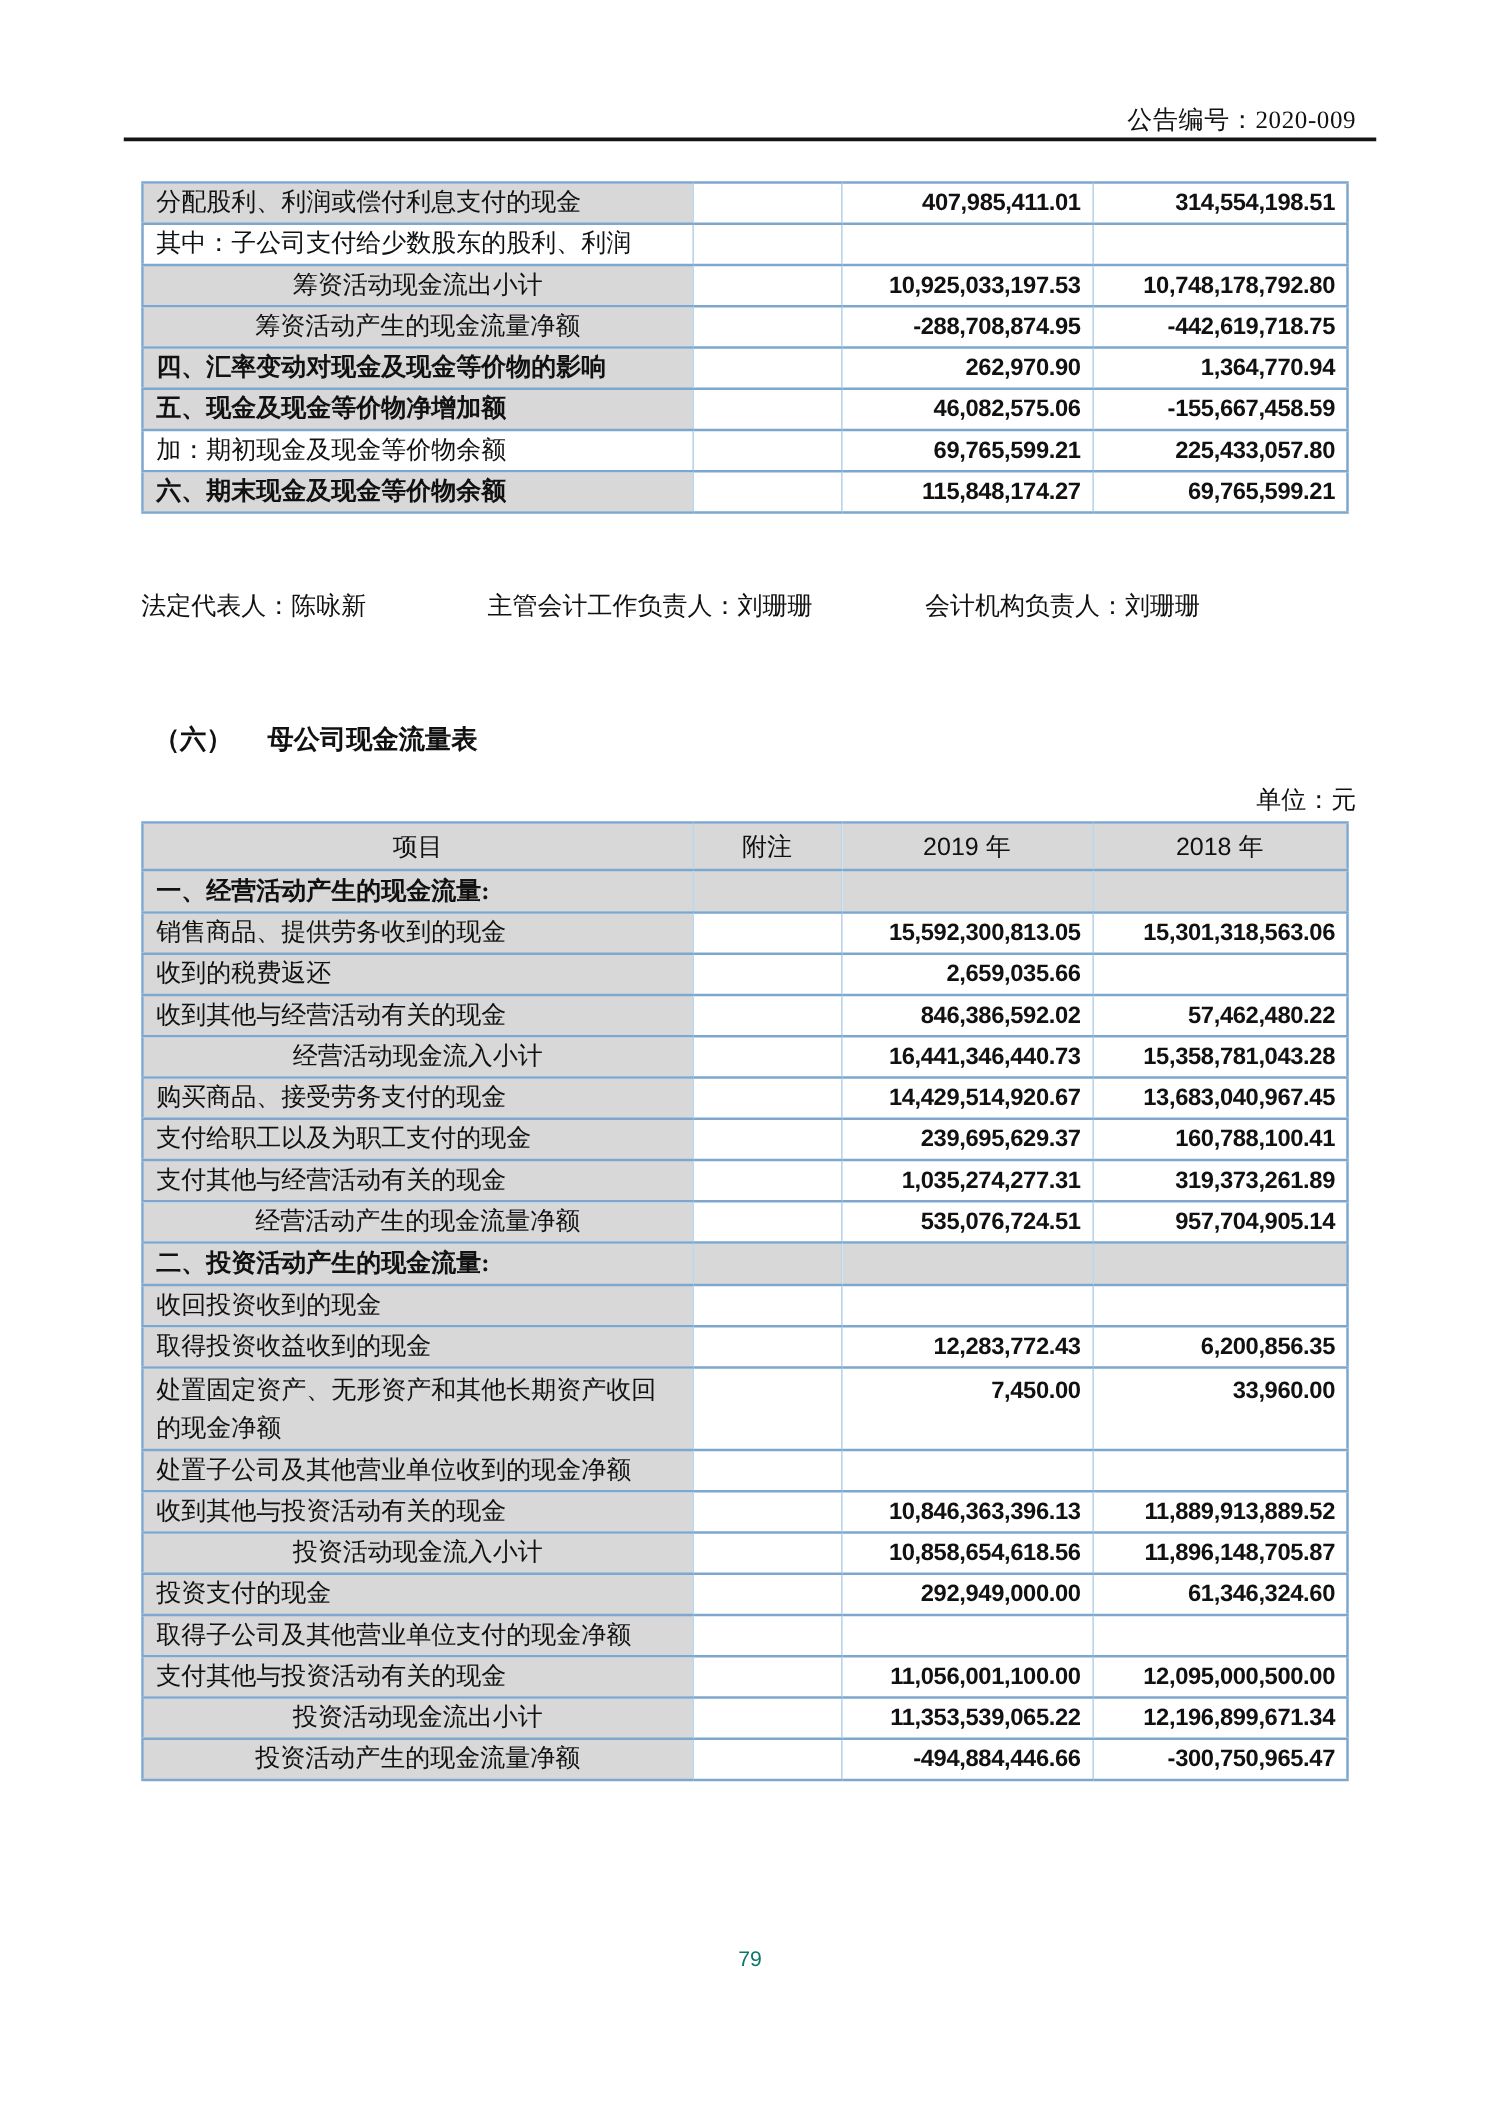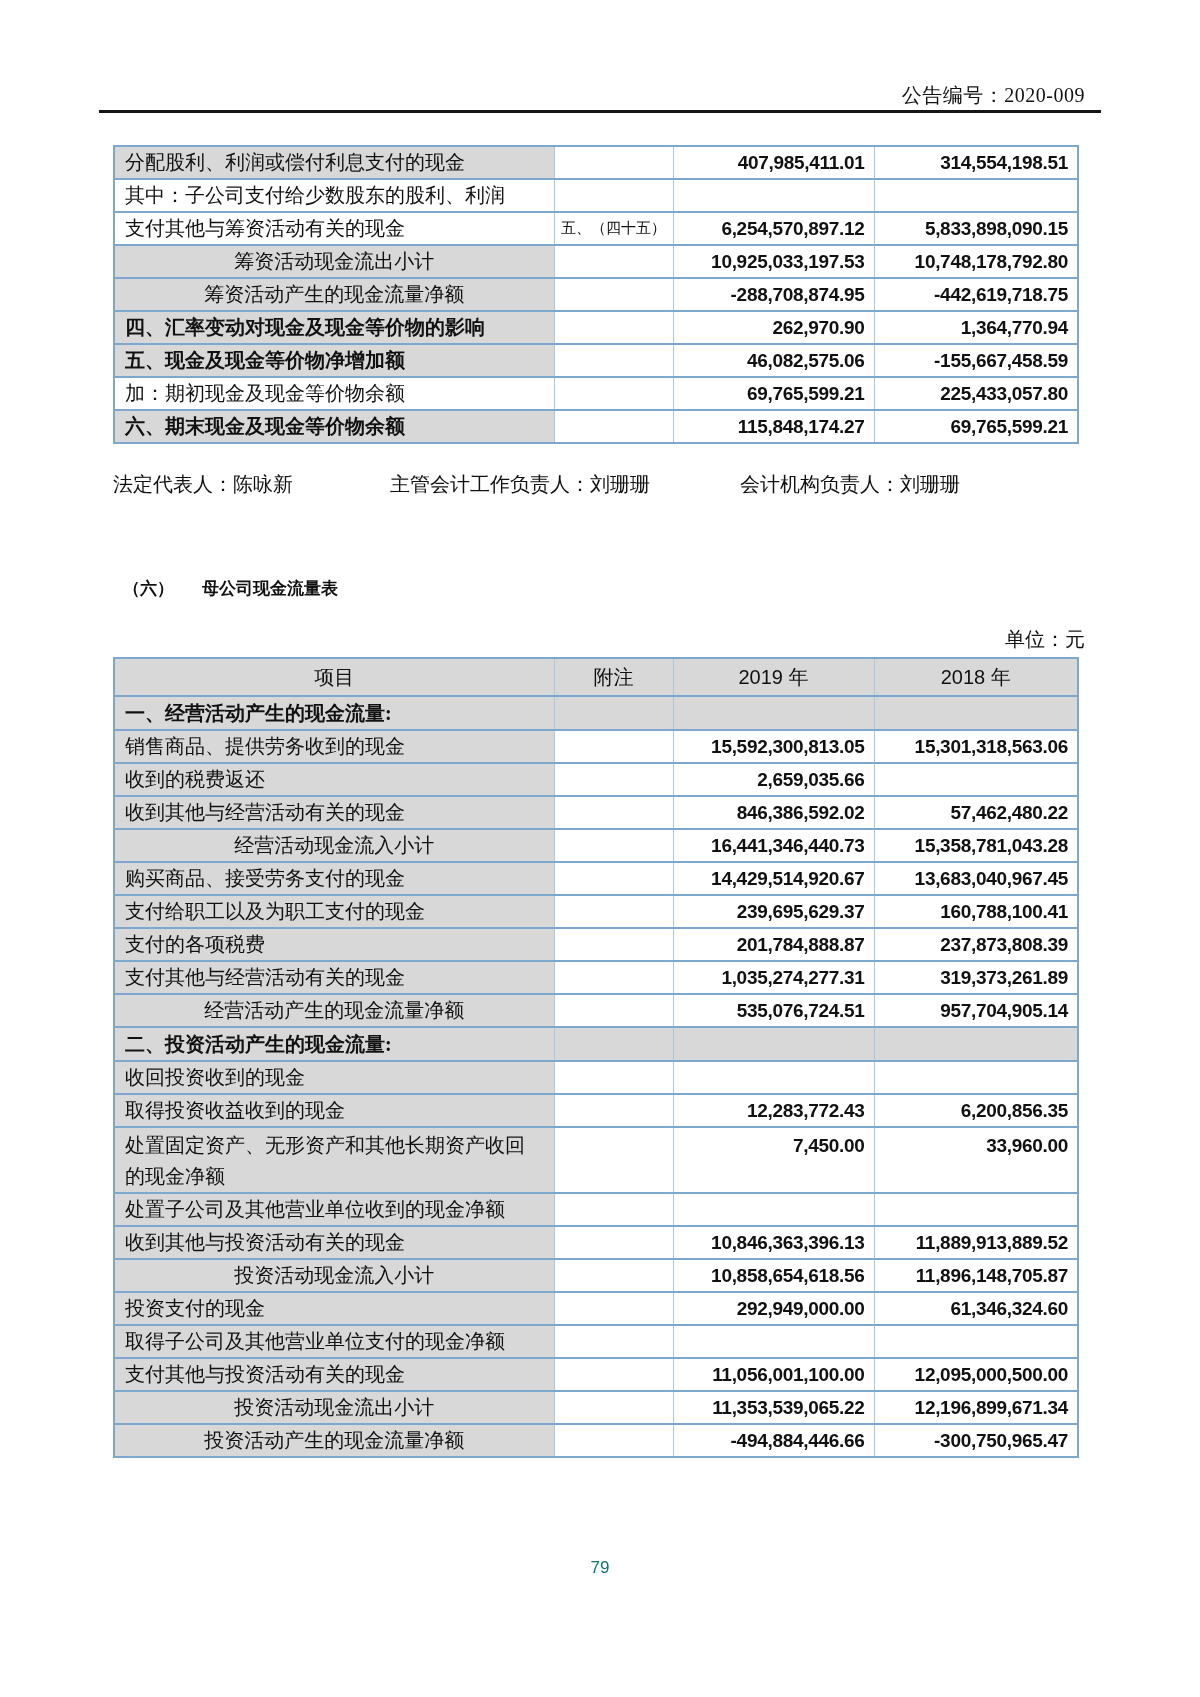--- a/index.html
+++ b/index.html
@@ -38,21 +38,21 @@
          letter-spacing:-0.3px;}
   tr.section td.num{background:#d8d8d8;}
 
   .t2 th{background:#d8d8d8;font-family:"Liberation Sans",serif;font-weight:normal;
          font-size:20px;text-align:center;padding:0 2px;}
 
   .sigs{position:absolute;top:471px;left:0;width:1200px;height:28px;font-size:20px;}
   .sigs span{position:absolute;white-space:nowrap;}
   .sig-1{left:113px;} .sig-2{left:390px;} .sig-3{left:740px;}
 
-  .sec-title{position:absolute;top:577px;left:123px;font-size:17px;font-weight:bold;text-align:right;}
+  .sec-title{position:absolute;top:577px;left:123px;font-size:21px;font-weight:bold;text-align:right;}
   .sec-title .idx{margin-right:28px;}
   .unit{position:absolute;top:626px;right:115px;font-size:20px;}
   .pageno{position:absolute;top:1558px;left:0;width:1200px;text-align:center;
           font-family:"Liberation Sans",sans-serif;font-size:17px;color:#0f766e;}
 </style>
 </head>
 <body>
 
 <div class="page">
 
@@ -71,26 +71,20 @@
           <td class="lab">分配股利、利润或偿付利息支付的现金</td>
           <td class="note"></td>
           <td class="num">407,985,411.01</td>
           <td class="num">314,554,198.51</td>
         </tr>
         <tr class="plain">
           <td class="lab wbg">其中：子公司支付给少数股东的股利、利润</td>
           <td class="note"></td>
           <td class="num"></td>
           <td class="num"></td>
-        </tr>
-        <tr class="plain">
-          <td class="lab wbg">支付其他与筹资活动有关的现金</td>
-          <td class="note">五、（四十五）</td>
-          <td class="num">6,254,570,897.12</td>
-          <td class="num">5,833,898,090.15</td>
         </tr>
         <tr class="subtotal">
           <td class="lab">筹资活动现金流出小计</td>
           <td class="note"></td>
           <td class="num">10,925,033,197.53</td>
           <td class="num">10,748,178,792.80</td>
         </tr>
         <tr class="subtotal">
           <td class="lab">筹资活动产生的现金流量净额</td>
           <td class="note"></td>
@@ -188,26 +182,20 @@
           <td class="num">14,429,514,920.67</td>
           <td class="num">13,683,040,967.45</td>
         </tr>
         <tr class="plain">
           <td class="lab">支付给职工以及为职工支付的现金</td>
           <td class="note"></td>
           <td class="num">239,695,629.37</td>
           <td class="num">160,788,100.41</td>
         </tr>
         <tr class="plain">
-          <td class="lab">支付的各项税费</td>
-          <td class="note"></td>
-          <td class="num">201,784,888.87</td>
-          <td class="num">237,873,808.39</td>
-        </tr>
-        <tr class="plain">
           <td class="lab">支付其他与经营活动有关的现金</td>
           <td class="note"></td>
           <td class="num">1,035,274,277.31</td>
           <td class="num">319,373,261.89</td>
         </tr>
         <tr class="subtotal">
           <td class="lab">经营活动产生的现金流量净额</td>
           <td class="note"></td>
           <td class="num">535,076,724.51</td>
           <td class="num">957,704,905.14</td>

